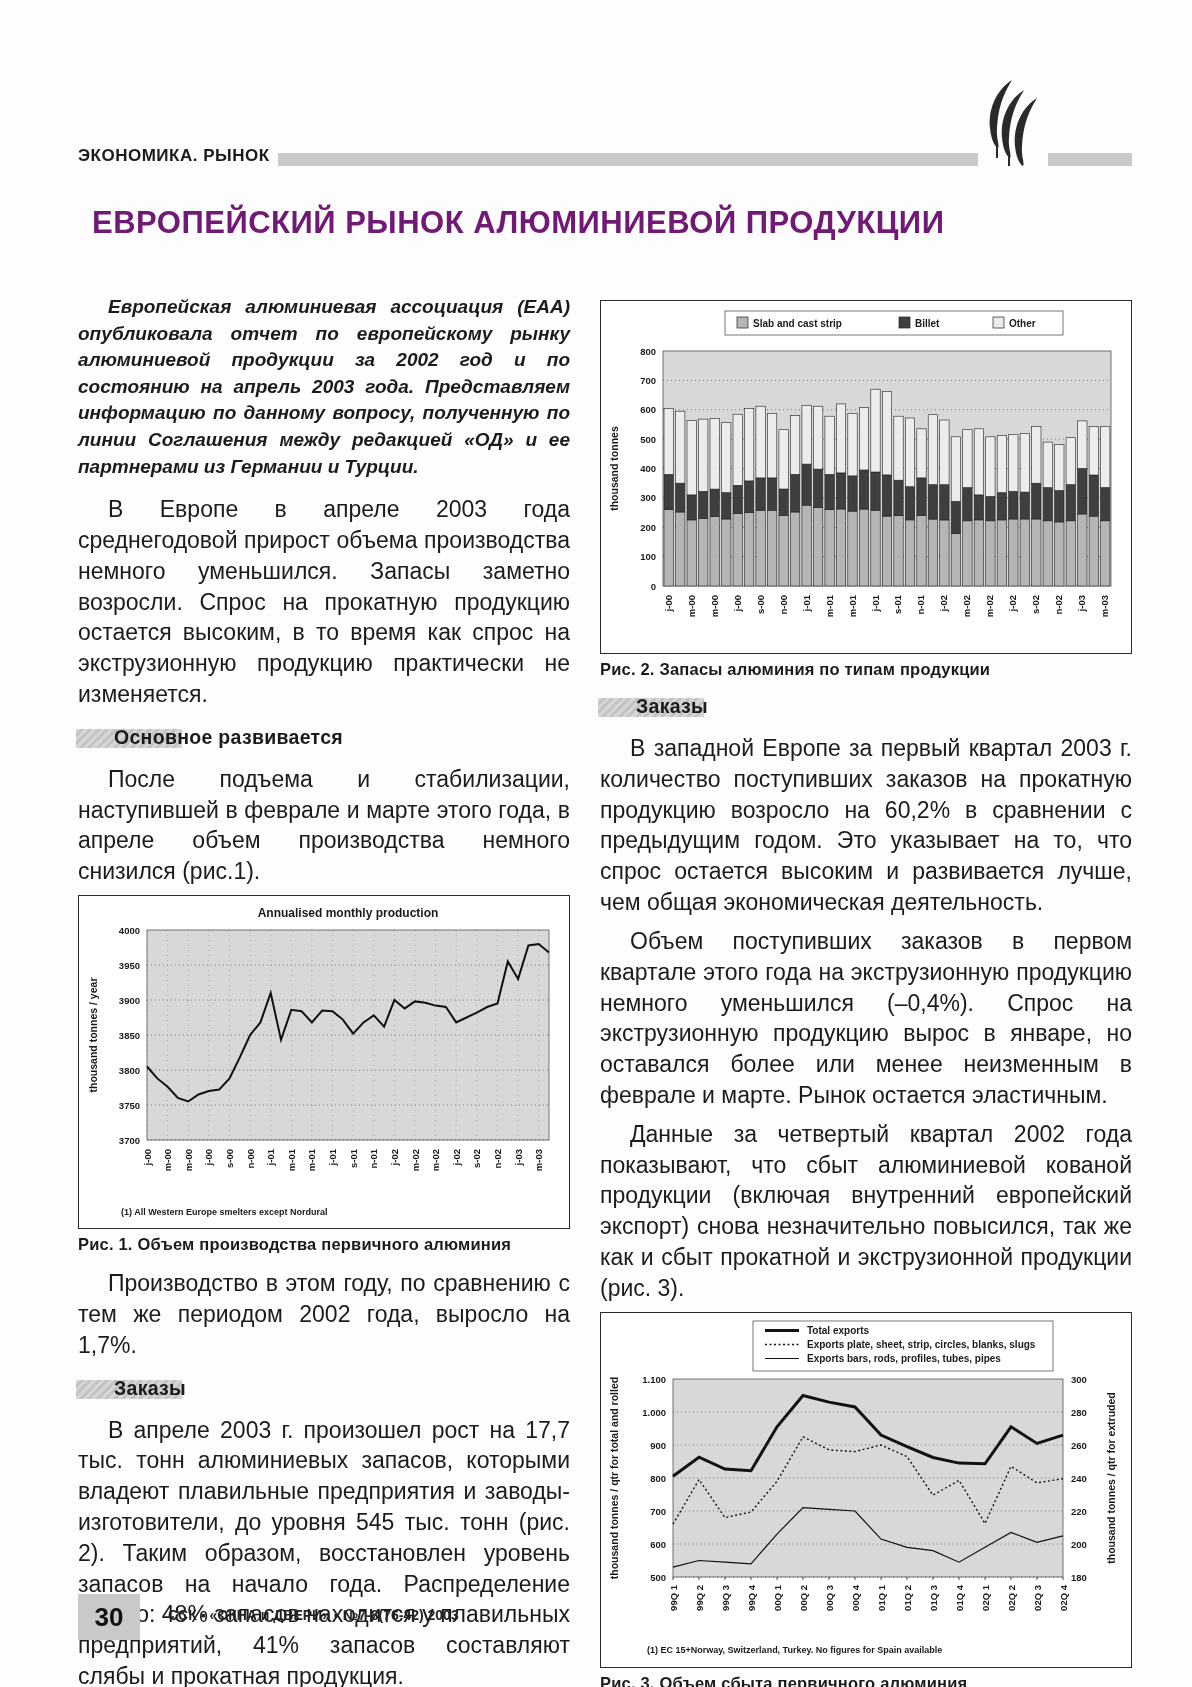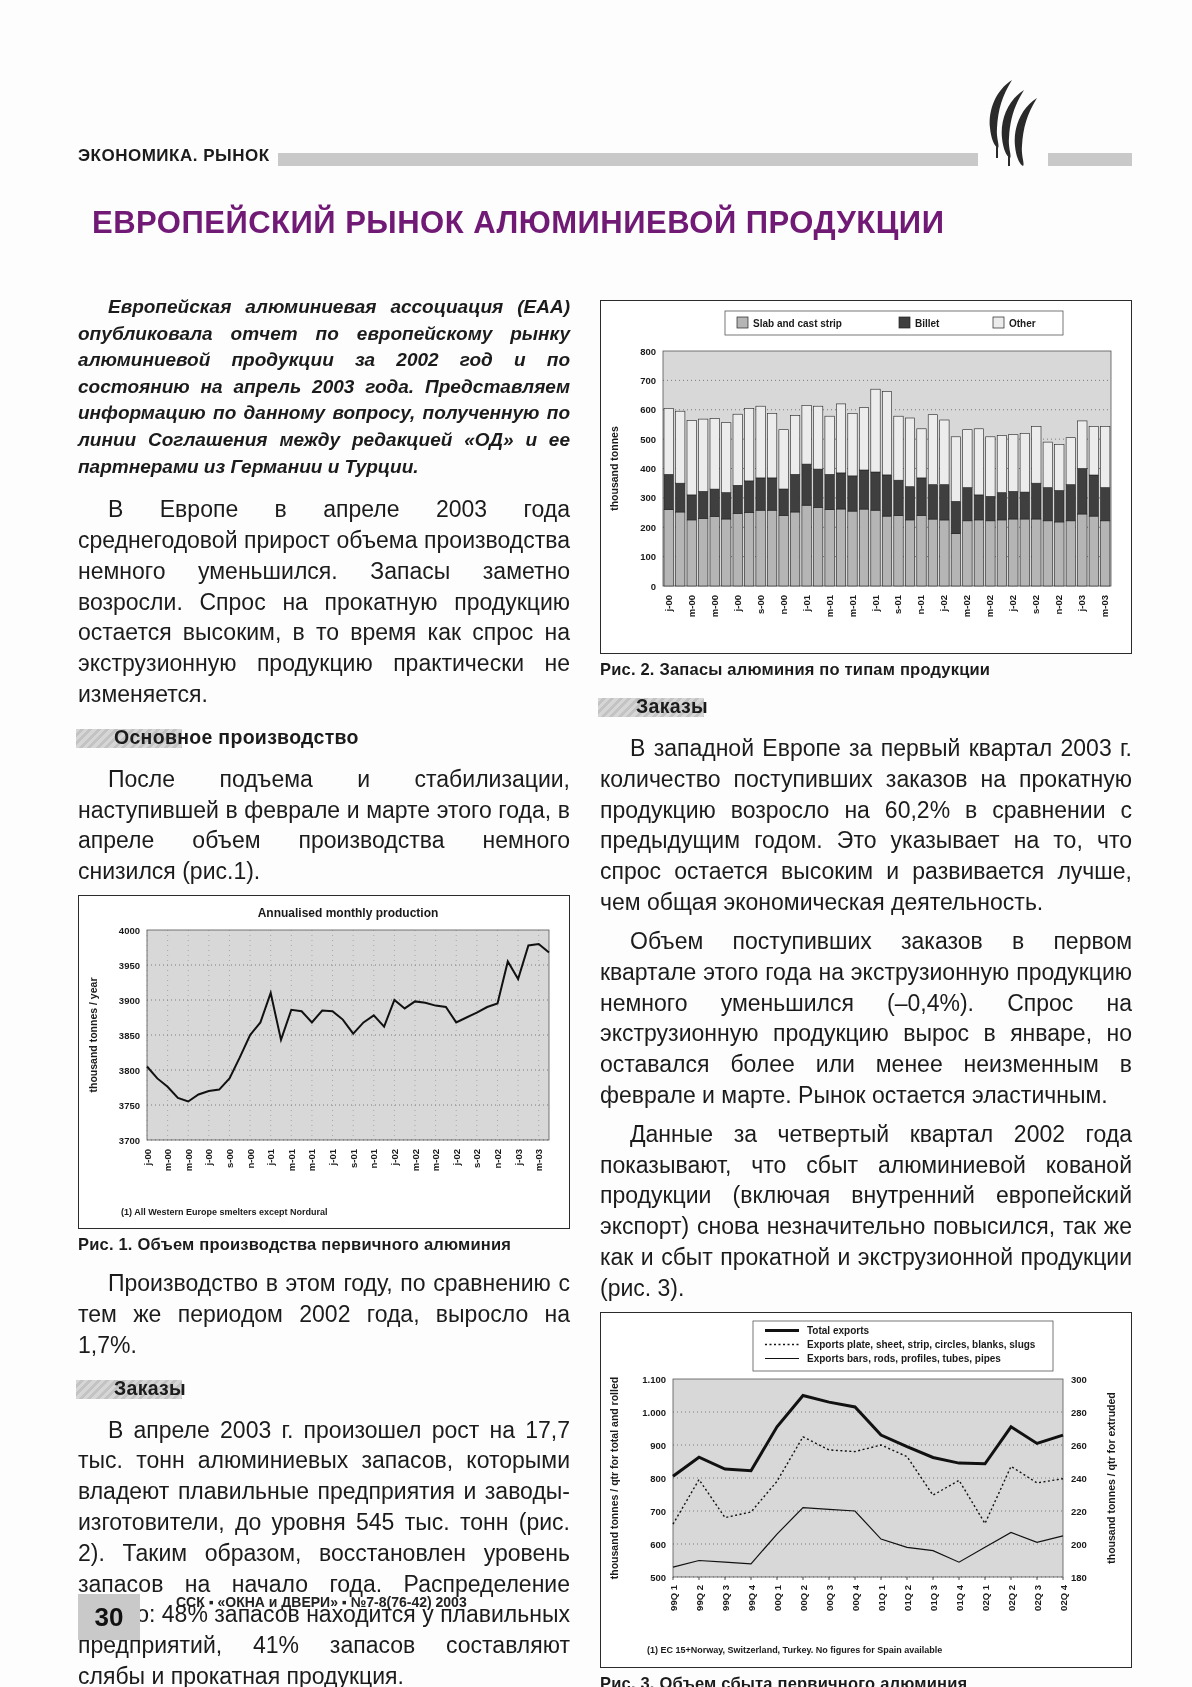--- a/index.html
+++ b/index.html
@@ -19,21 +19,21 @@
   .col-right{position:absolute;left:600px;top:294px;width:532px;}
   .para{font-size:23px;line-height:1.34;text-align:justify;text-indent:30px;margin:0 0 8px;}
   .intro{font-size:19px;line-height:1.4;font-weight:bold;font-style:italic;margin-bottom:14px;}
   .sec{position:relative;margin:16px 0 12px;height:26px;}
   .band{position:absolute;left:-2px;top:3px;width:106px;height:19px;
         background:repeating-linear-gradient(135deg,#d6d6d6 0 3px,#c3c3c3 3px 6px);}
   .sec-label{position:relative;font-size:19.5px;font-weight:bold;padding-left:36px;letter-spacing:.3px;}
   .figure{border:1px solid #2b2b2b;padding:4px;margin:6px 0 6px;background:#fff;}
   .figcap{font-size:16.5px;font-weight:bold;margin:6px 0 14px;letter-spacing:.2px;}
   
-  .footer{position:absolute;left:78px;top:1594px;display:flex;align-items:flex-start;gap:36px;}
+  .footer{position:absolute;left:78px;top:1594px;display:flex;align-items:center;gap:28px;}
   .pageno{width:62px;height:46px;background:#c9c9c9;display:flex;align-items:center;
           justify-content:center;font-size:26px;font-weight:bold;color:#111;}
   .imprint{font-size:14px;font-weight:bold;padding-bottom:4px;color:#222;}
   
   .tick{font:bold 9.5px "Liberation Sans",sans-serif;fill:#1a1a1a;}
   .ctitle{font:bold 12px "Liberation Sans",sans-serif;fill:#1a1a1a;}
   .alabel{font:bold 10.5px "Liberation Sans",sans-serif;fill:#1a1a1a;}
   .fnote{font:bold 9px "Liberation Sans",sans-serif;fill:#1a1a1a;}
   .leg{font:bold 10px "Liberation Sans",sans-serif;fill:#1a1a1a;}
 </style>
@@ -60,21 +60,21 @@
   </div>
 
   <h1 class="title">ЕВРОПЕЙСКИЙ РЫНОК АЛЮМИНИЕВОЙ ПРОДУКЦИИ</h1>
 
   <div class="col-left">
     <p class="para intro">Европейская алюминиевая ассоциация (ЕАА) опубликовала отчет по европейскому рынку алюминиевой продукции за 2002 год и по состоянию на апрель 2003 года. Представляем информацию по данному вопросу, полученную по линии Соглашения между редакцией «ОД» и ее партнерами из Германии и Турции.</p>
     <p class="para">В Европе в апреле 2003 года среднегодовой прирост объема производства немного уменьшился. Запасы заметно возросли. Спрос на прокатную продукцию остается высоким, в то время как спрос на экструзионную продукцию практически не изменяется.</p>
 
     <div class="sec">
       <span class="band"></span>
-      <span class="sec-label">Основное производство</span>
+      <span class="sec-label">Основное развивается</span>
     </div>
     <p class="para">После подъема и стабилизации, наступившей в феврале и марте этого года, в апреле объем производства немного снизился (рис.1).</p>
 
     <div class="figure">
       <div class="chart"><svg width="478" height="320" viewBox="0 0 478 320" xmlns="http://www.w3.org/2000/svg">
             <rect x="64" y="30" width="402" height="210" fill="#d8d8d8" stroke="#555" stroke-width="0.8"></rect>
             <line x1="64" y1="240" x2="466" y2="240" stroke="#555" stroke-width="0.7" stroke-dasharray="1 3"></line>
             <text x="57" y="243.5" text-anchor="end" class="tick">3700</text>
             <line x1="64" y1="205" x2="466" y2="205" stroke="#555" stroke-width="0.7" stroke-dasharray="1 3"></line>
             <text x="57" y="208.5" text-anchor="end" class="tick">3750</text>

